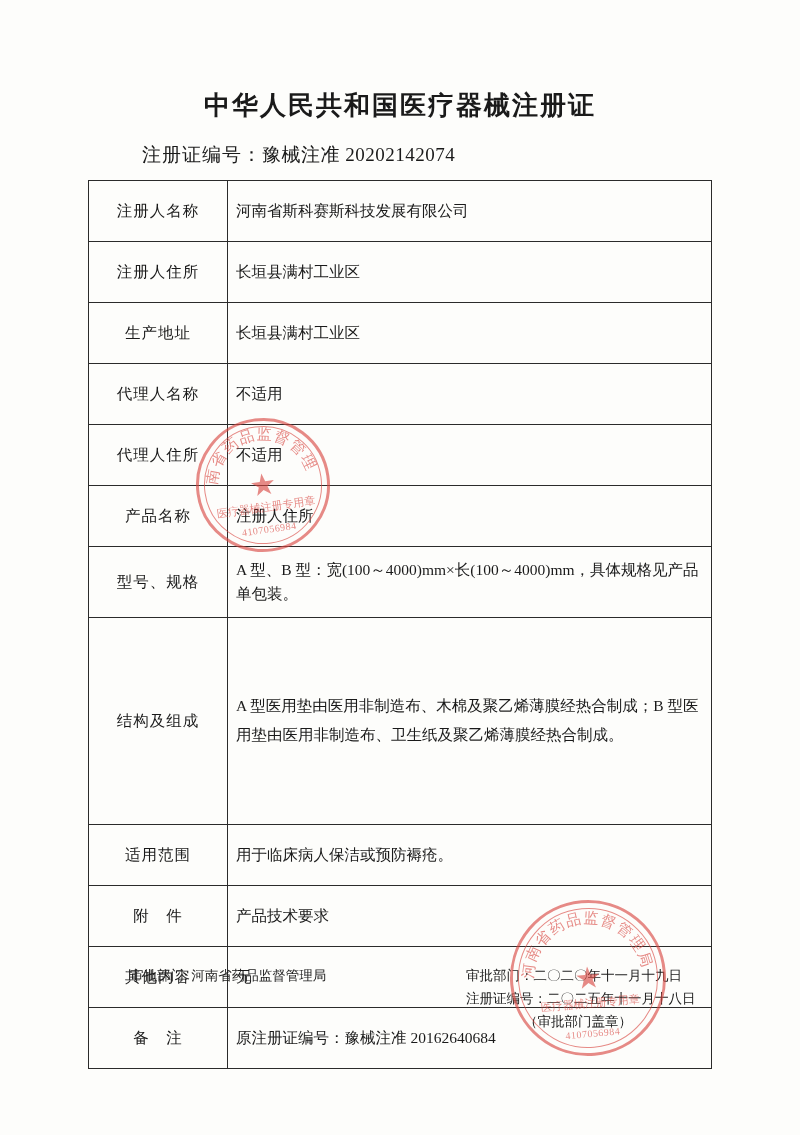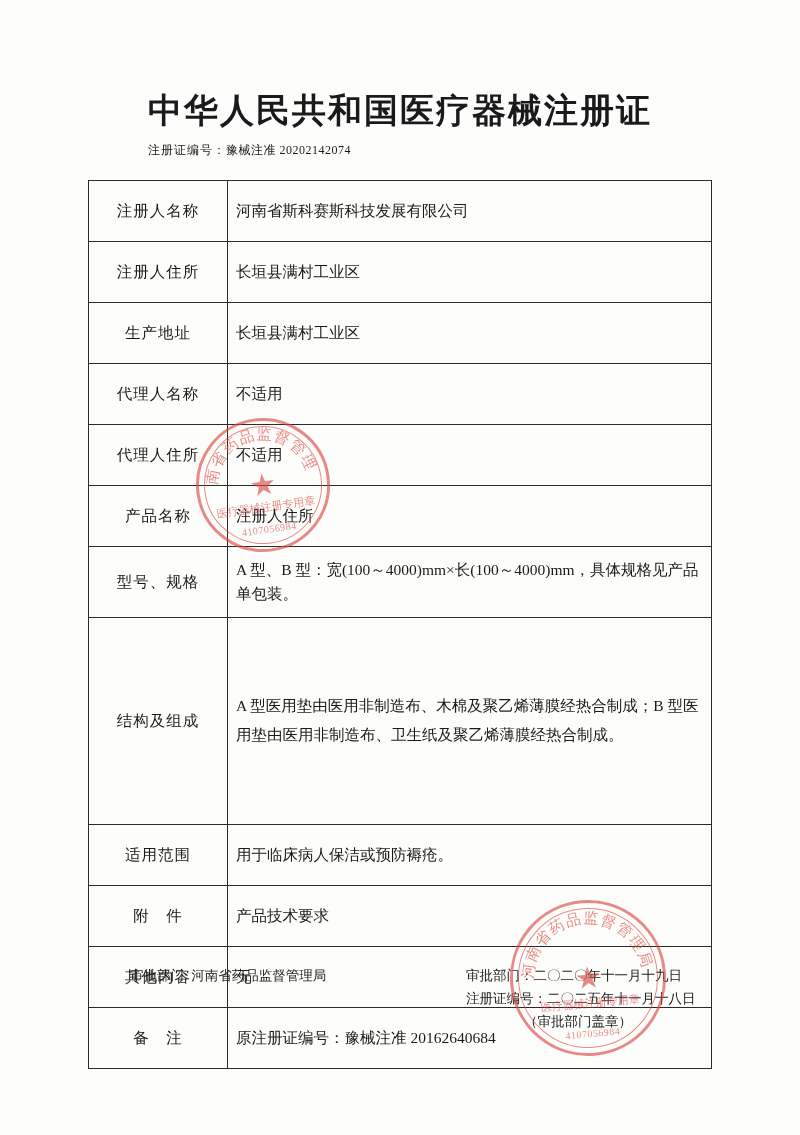--- a/index.html
+++ b/index.html
@@ -19,30 +19,30 @@
     position: absolute;
     inset: 0;
     background: #fdfdfb;
   }
   .doc-title {
     position: absolute;
     top: 88px;
     left: 0;
     width: 800px;
     text-align: center;
-    font-size: 34px;
+    font-size: 26px;
     font-weight: bold;
     letter-spacing: 2px;
     font-family: "Liberation Serif", "DejaVu Serif", serif;
   }
   .cert-number {
     position: absolute;
     top: 142px;
-    left: 148px;
-    font-size: 12px;
+    left: 142px;
+    font-size: 19px;
     letter-spacing: 0.5px;
   }
   .cert-number .label {
     letter-spacing: 1px;
   }
   table.cert {
     position: absolute;
     top: 180px;
     left: 88px;
     width: 624px;

